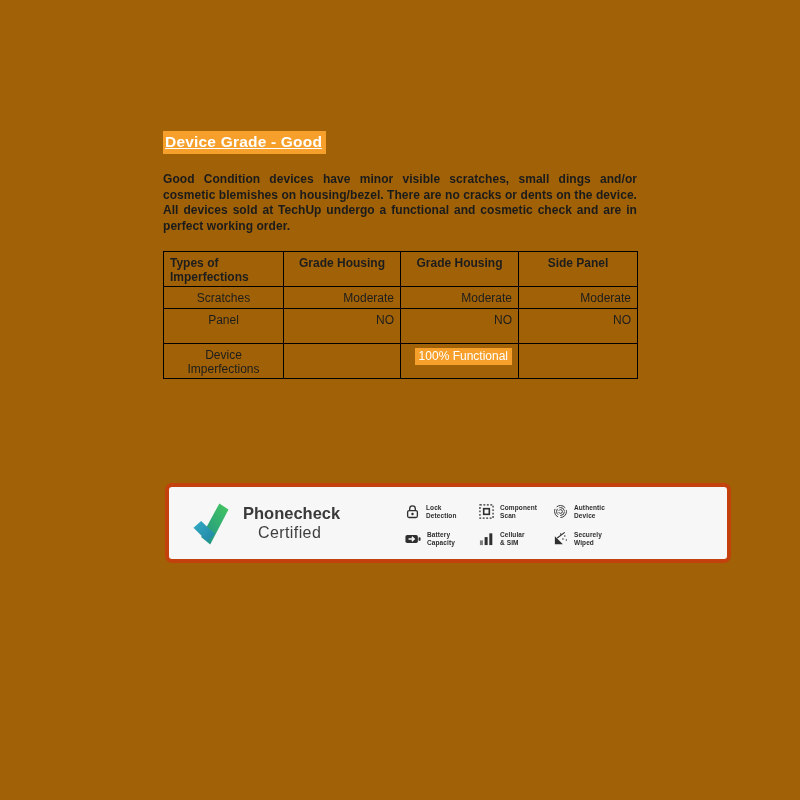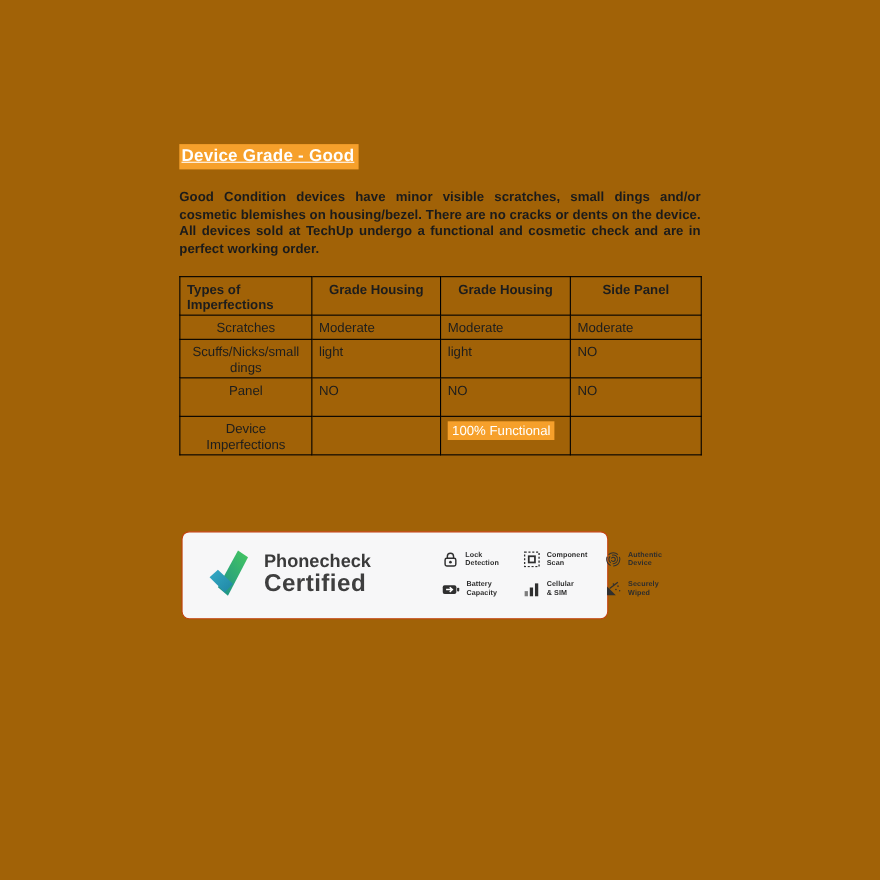--- a/index.html
+++ b/index.html
@@ -27,41 +27,41 @@
   table.imp col.c0{width:120px}
   table.imp col.c1{width:117px}
   table.imp col.c2{width:118px}
   table.imp col.c3{width:119px}
   table.imp th,table.imp td{
     border:1px solid #000;vertical-align:top;
     font-size:12px;line-height:14px;padding:4px 6px 2px 6px;
   }
   table.imp th{font-weight:bold;text-align:center;}
   table.imp th.first{text-align:left;}
-  table.imp td{text-align:left;font-weight:normal;}
+  table.imp td{text-align:right;font-weight:normal;}
   table.imp td.label{text-align:center;}
   tr.hrow{height:22px}
   tr.r-std{height:22px}
   tr.r-scuffs{height:23px}
   tr.r-dents{height:35px}
   tr.r-func{height:27px}
   .cell-highlight{
     display:inline-block;background:#F6A02B;color:#ffffff;
     padding:1px 4px 2px 4px;font-size:12px;
   }
 
   .badge{
-    position:absolute;left:2px;top:352px;width:388px;height:80px;
-    background:#F7F7F8;border:1px solid #c2410c;border-radius:7px;
+    position:absolute;left:2px;top:352px;width:566px;height:80px;
+    background:#F7F7F8;border:4px solid #c2410c;border-radius:7px;
     box-sizing:border-box;
   }
   .logo{position:absolute;left:23px;top:15px;}
   .brand{position:absolute;left:74px;top:17px;}
   .brand-name{font-size:16.5px;font-weight:bold;color:#3a3a3a;line-height:19px;display:block;}
-  .brand-sub{font-size:22px;font-weight:bold;color:#3f3f3f;line-height:19px;display:block;letter-spacing:.4px;}
+  .brand-sub{font-size:16px;font-weight:normal;color:#3f3f3f;line-height:19px;display:block;letter-spacing:.4px;margin-left:15px;}
   .features{
     position:absolute;left:236px;top:17px;
     display:grid;grid-template-columns:74px 74px 74px;row-gap:11px;
   }
   .feature{display:flex;align-items:flex-start;gap:6px;}
   .feature .fi{flex:0 0 auto;margin-top:0;}
   .flabel{font-size:6.5px;line-height:8px;font-weight:bold;color:#2d2d2d;letter-spacing:.1px;}
   .flabel span{display:block;}
 </style>
 </head>
@@ -88,26 +88,20 @@
           <th>Grade Housing</th>
           <th>Side Panel</th>
         </tr>
       </thead>
       <tbody>
         <tr class="r-std">
           <td class="label">Scratches</td>
           <td>Moderate</td>
           <td>Moderate</td>
           <td>Moderate</td>
-        </tr>
-        <tr class="r-scuffs">
-          <td class="label">Scuffs/Nicks/small dings</td>
-          <td>light</td>
-          <td>light</td>
-          <td>NO</td>
         </tr>
         <tr class="r-dents">
           <td class="label">Panel</td>
           <td>NO</td>
           <td>NO</td>
           <td>NO</td>
         </tr>
         <tr class="r-func">
           <td class="label">Device Imperfections</td>
           <td></td>

